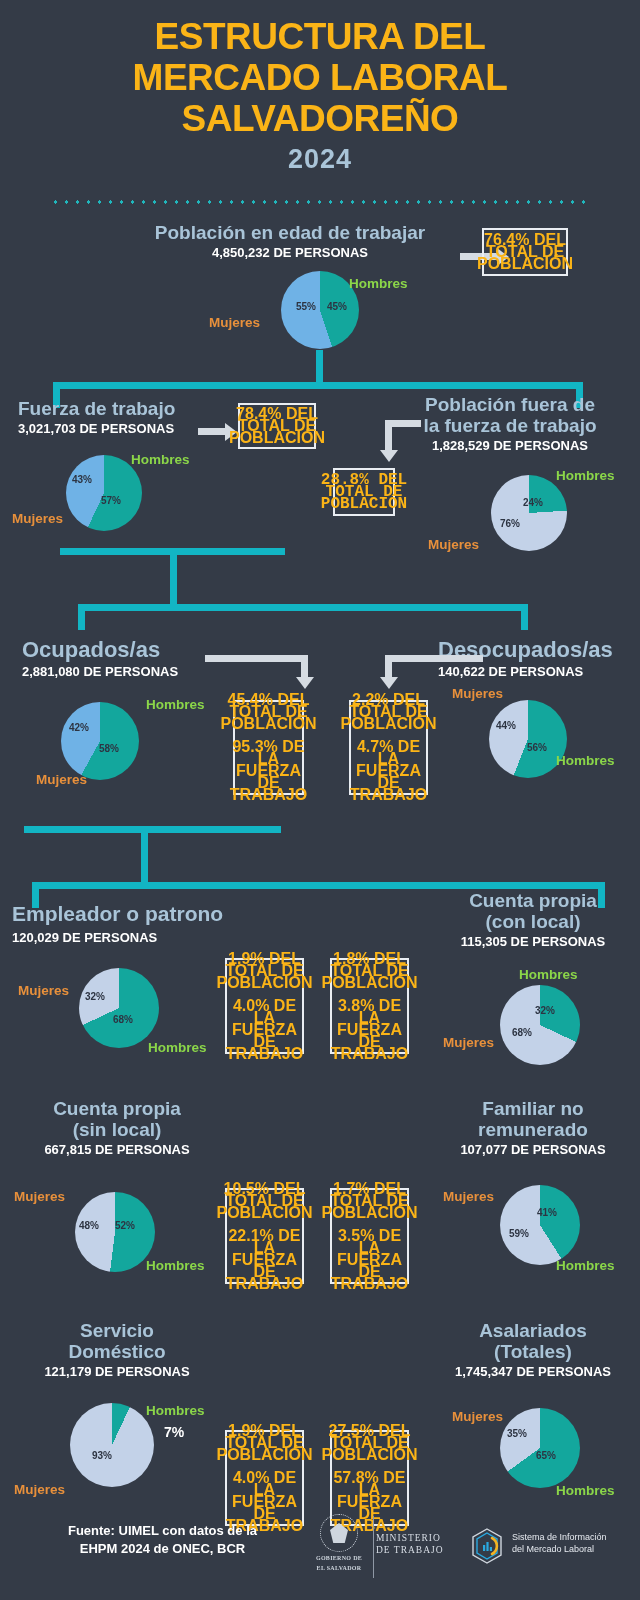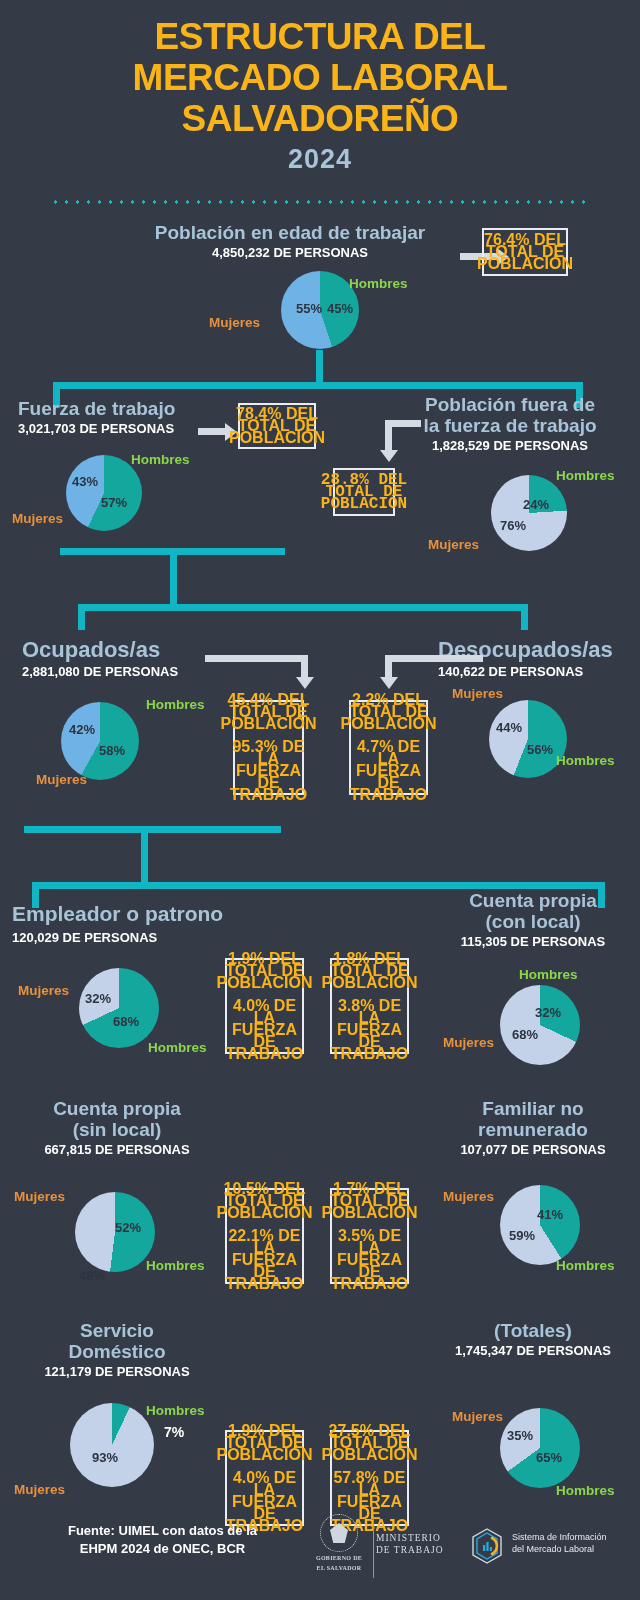--- a/index.html
+++ b/index.html
@@ -59,21 +59,21 @@
   .arrow-elbow { position:absolute; }
   .arrow-elbow .h { position:absolute; top:0; height:7px; background:#d5dbe2; }
   .arrow-elbow .v { position:absolute; width:7px; background:#d5dbe2; }
   .arrow-elbow .head{ position:absolute; width:0; height:0;
     border-left:9px solid transparent; border-right:9px solid transparent;
     border-top:12px solid #d5dbe2; }
 
   
   .pie { position:absolute; border-radius:50%; }
   .pie-label {
-    position:absolute; font-weight:bold; font-size:13px; color:#2d3442;
+    position:absolute; font-weight:bold; font-size:10px; color:#2d3442;
     white-space:nowrap;
   }
   .leg {
     position:absolute; font-weight:bold; font-size:13.5px; white-space:nowrap;
   }
   .leg.m { color:#E8903B; }
   .leg.h { color:#8BD649; }
   .leg.hv { color:#ffffff; font-size:14px; }
 
   
@@ -312,21 +312,21 @@
     </div>
     <div class="grp">
       <div>22.1% DE LA</div>
       <div>FUERZA DE</div>
       <div>TRABAJO</div>
     </div>
   </div>
 
   <div class="pie" style="left:75px; top:1192px; width:80px; height:80px;
       background: conic-gradient(from 0deg, #13A79D 0 52%, #C3D2E8 52% 100%);"></div>
-  <div class="pie-label" style="left:79px; top:1220px;margin-top:48px;">48%</div>
+  <div class="pie-label" style="left:79px; top:1172px;margin-top:48px;">48%</div>
   <div class="pie-label" style="left:115px; top:1220px;">52%</div>
   <div class="leg m" style="left:14px; top:1189px;">Mujeres</div>
   <div class="leg h" style="left:146px; top:1258px;">Hombres</div>
 
   <div class="node tc" style="left:428px; top:1098px; width:210px;">
     <div class="node-title">Familiar no</div>
     <div class="node-title">remunerado</div>
     <div class="node-sub">107,077 DE PERSONAS</div>
   </div>
   <div class="callout" style="left:330px; top:1188px; width:79px; height:96px;">
@@ -368,20 +368,21 @@
   </div>
 
   <div class="pie" style="left:70px; top:1403px; width:84px; height:84px;
       background: conic-gradient(from 0deg, #13A79D 0 7%, #C3D2E8 7% 100%);"></div>
   <div class="pie-label" style="left:92px; top:1450px;">93%</div>
   <div class="leg h" style="left:146px; top:1403px;">Hombres</div>
   <div class="leg hv" style="left:164px; top:1424px; color:#ffffff;">7%</div>
   <div class="leg m" style="left:14px; top:1482px;">Mujeres</div>
 
   <div class="node tc" style="left:428px; top:1320px; width:210px;">
+    <div class="node-title">Asalariados</div>
     <div class="node-title">(Totales)</div>
     <div class="node-sub">1,745,347 DE PERSONAS</div>
   </div>
   <div class="callout" style="left:330px; top:1430px; width:79px; height:96px;">
     <div class="grp">
       <div>27.5% DEL</div>
       <div>TOTAL DE</div>
       <div>POBLACIÓN</div>
     </div>
     <div class="grp">

